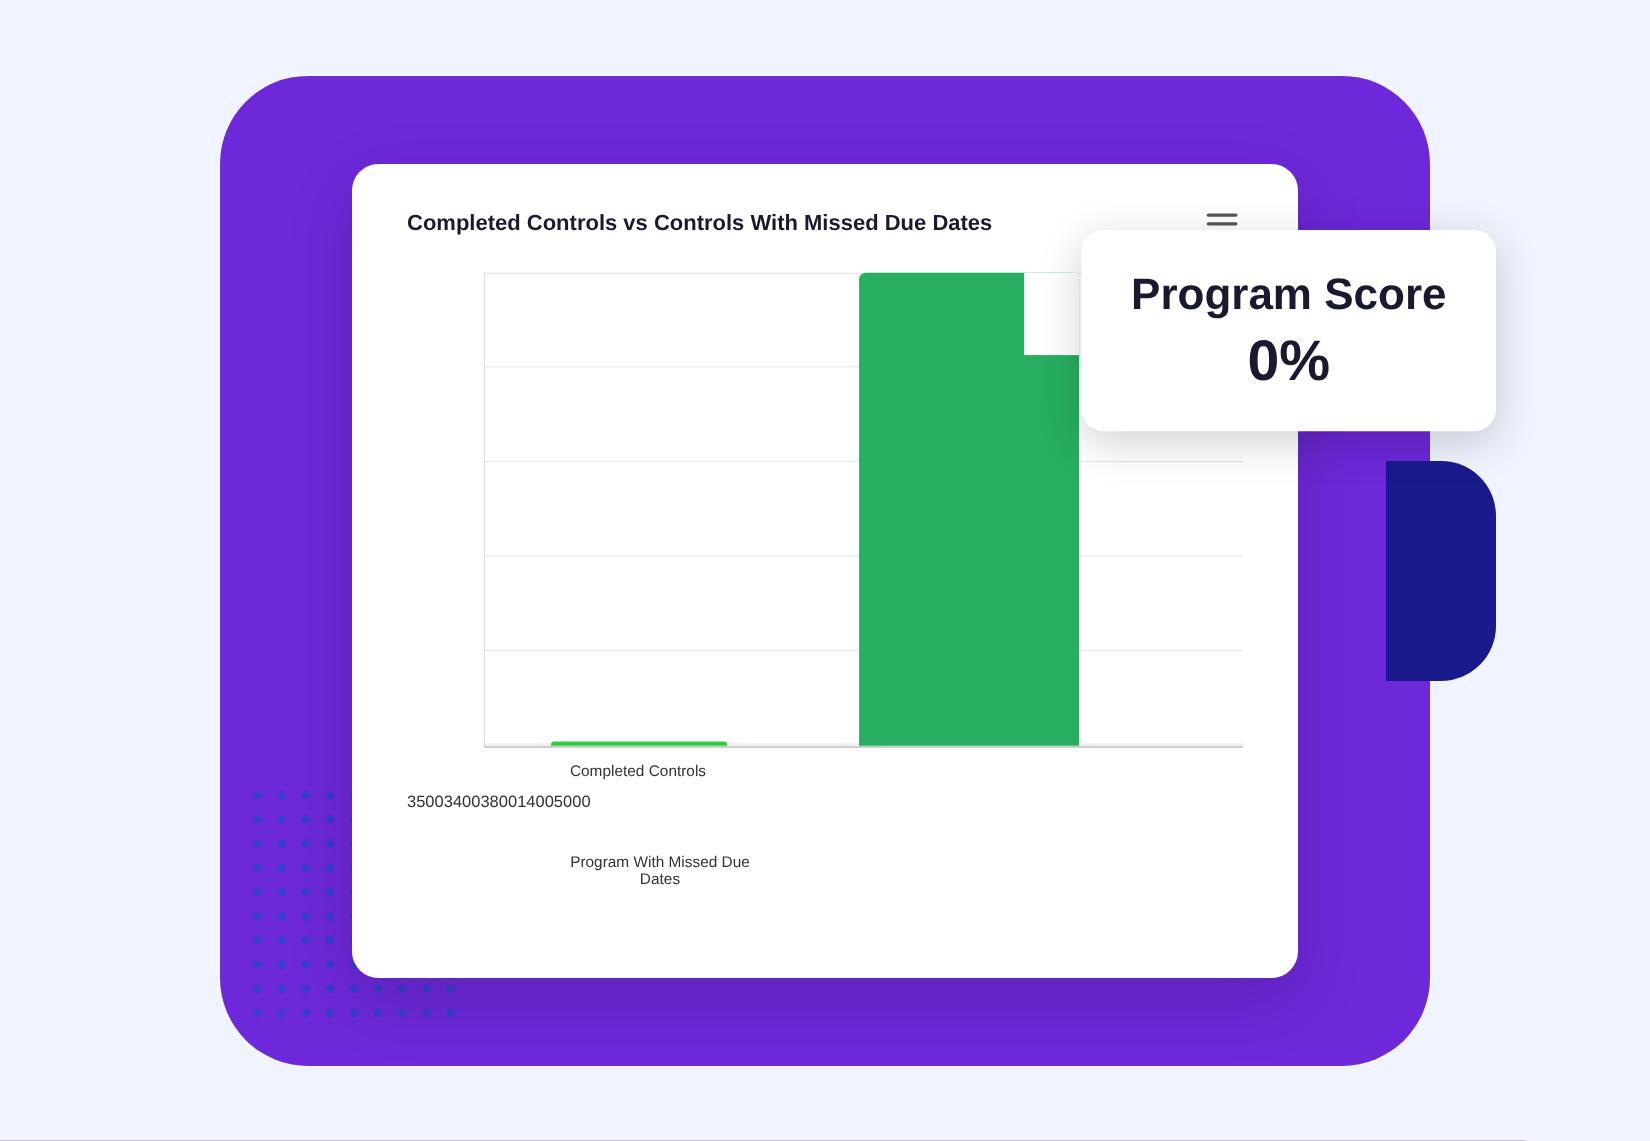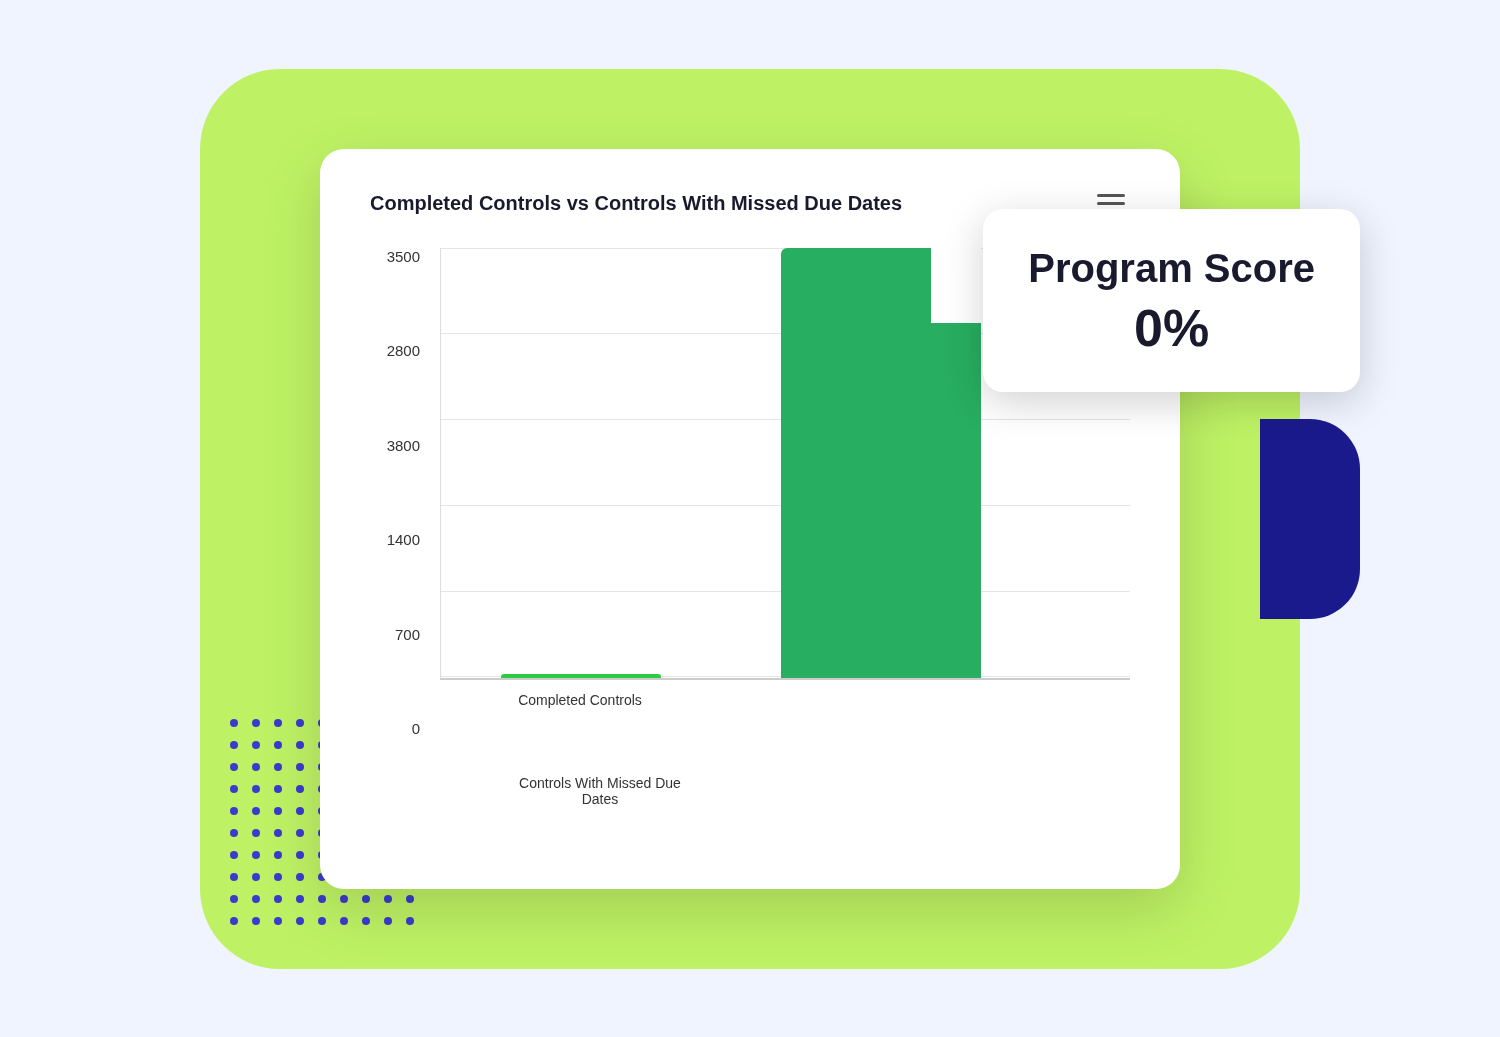--- a/index.html
+++ b/index.html
@@ -12,21 +12,21 @@
       align-items: center;
       justify-content: center;
       font-family: -apple-system, BlinkMacSystemFont, 'Segoe UI', sans-serif;
       overflow: hidden;
     }
 
     .background-shape {
       position: relative;
       width: 1100px;
       height: 900px;
-      background: #bef264;
+      background: #6d28d9;
       border-radius: 80px;
       display: flex;
       align-items: center;
       justify-content: center;
     }
 
     
     .background-shape::after {
       content: '';
       position: absolute;
@@ -103,21 +103,21 @@
 
     
     .chart-area {
       display: flex;
       height: 540px;
       position: relative;
     }
 
     .y-axis {
       display: flex;
-      flex-direction: column;
+      flex-direction: row;
       justify-content: space-between;
       align-items: flex-end;
       padding-right: 20px;
       padding-bottom: 50px;
       width: 70px;
     }
 
     .y-label {
       font-size: 15px;
       color: #333;
@@ -359,24 +359,24 @@
         <span></span>
         <span></span>
         <span></span>
       </div>
     </div>
 
     <div class="chart-area">
 
       <div class="y-axis">
         <span class="y-label">3500</span>
-        <span class="y-label">2800</span>
+        <span class="y-label">3400</span>
         <span class="y-label">3800</span>
         <span class="y-label">1400</span>
-        <span class="y-label">700</span>
+        <span class="y-label">500</span>
         <span class="y-label">0</span>
       </div>
 
       <div class="chart-inner">
         <div class="bars-container">
 
           <div class="grid-lines">
             <div class="grid-line"></div>
             <div class="grid-line"></div>
             <div class="grid-line"></div>
@@ -390,21 +390,21 @@
           </div>
 
           <div class="bar-group">
             <div class="bar-missed"></div>
           </div>
 
         </div>
 
         <div class="x-labels">
           <span class="x-label">Completed Controls</span>
-          <span class="x-label-missed">Controls With Missed Due Dates</span>
+          <span class="x-label-missed">Program With Missed Due Dates</span>
         </div>
       </div>
     </div>
 
     <div class="score-tooltip">
       <div class="score-label">Program Score</div>
       <div class="score-value">0%</div>
     </div>
 
   </div>

